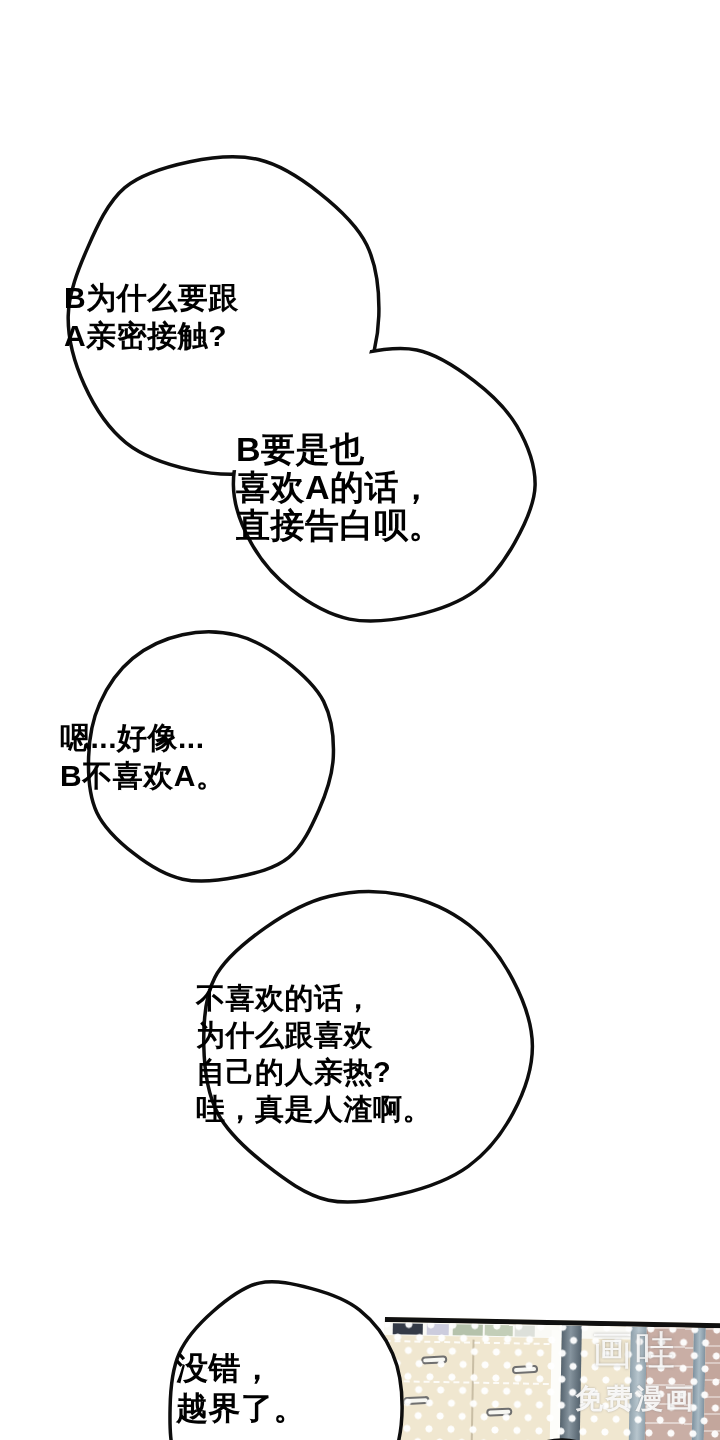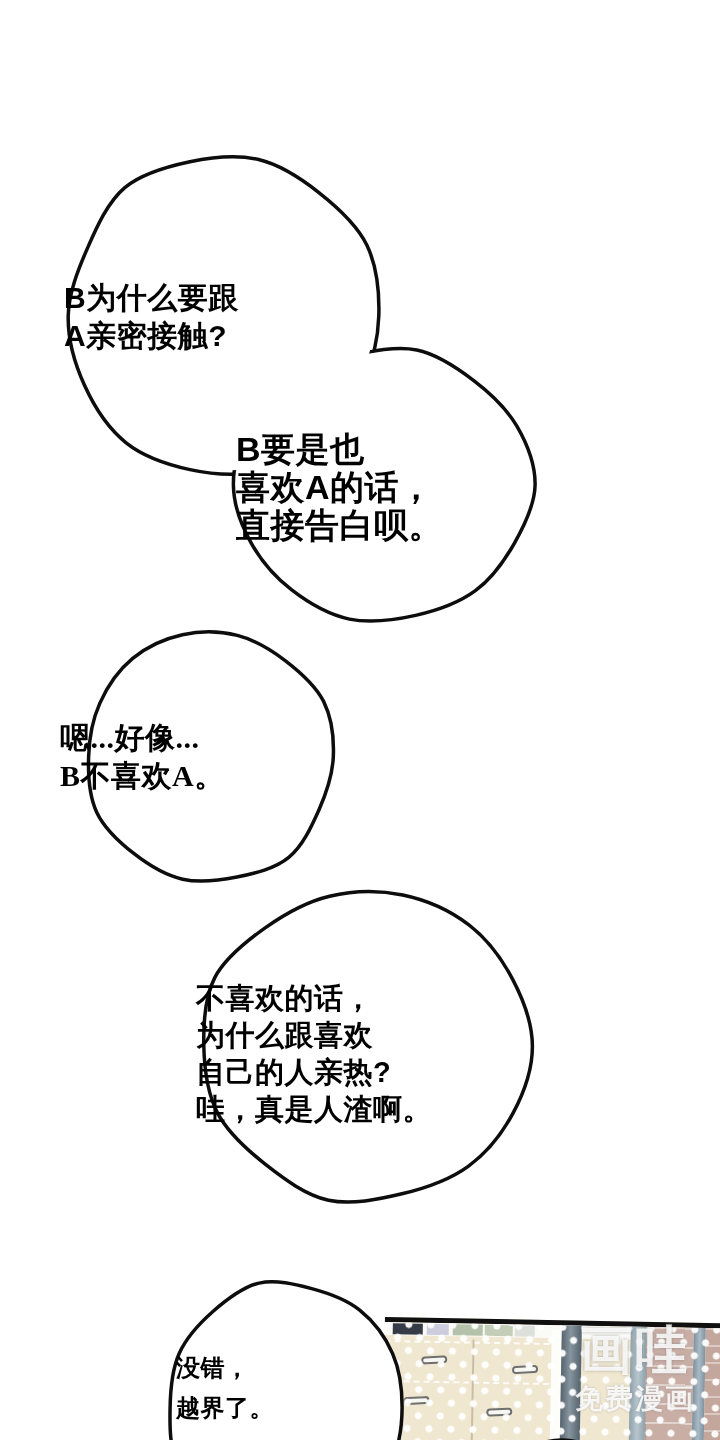--- a/index.html
+++ b/index.html
@@ -10,23 +10,23 @@
   }
   
   #bubbles-svg{position:absolute;left:0;top:0;width:720px;height:1440px;z-index:3;pointer-events:none;}
   
   .bubble-text{
     position:absolute;z-index:4;color:#000;
     font-weight:700;white-space:pre-line;letter-spacing:0.5px;
   }
   #bt1{left:64px;top:279px;width:320px;font-size:30px;line-height:38px;}
   #bt2{left:236px;top:430px;width:300px;font-size:34px;line-height:38px;}
-  #bt3{left:60px;top:719px;width:300px;font-size:30px;line-height:38px;font-family:Liberation Serif, serif;}
+  #bt3{left:60px;top:719px;width:300px;font-size:30px;line-height:38px;}
   #bt4{left:196px;top:972px;width:340px;font-size:29px;line-height:37px;margin-top:8px;}
-  #bt5{left:176px;top:1348px;width:220px;font-size:24px;line-height:40px;}
+  #bt5{left:176px;top:1348px;width:220px;font-size:32px;line-height:40px;}
   
   #panel{
     position:absolute;left:385px;top:1317px;width:345px;height:135px;
     background:#f0e7d0;border-top:5px solid #101010;
     transform:rotate(1.05deg);transform-origin:0 0;
     overflow:hidden;z-index:1;
   }
   #panel::after{ 
     content:"";position:absolute;inset:0;z-index:10;pointer-events:none;
     background-image:
@@ -68,21 +68,21 @@
   #wall-pink2{left:321px;top:0;width:30px;height:135px;background:#c3a69c;
     background-image:repeating-linear-gradient(180deg,rgba(255,255,255,.4) 0 2px,rgba(255,255,255,0) 2px 17px);}
   #head{
     left:122px;top:113px;width:116px;height:104px;background:#0d0d0d;
     border-radius:50%;z-index:11;
   }
   
   #watermark{position:absolute;left:560px;top:1318px;width:150px;z-index:5;
     text-align:center;pointer-events:none;}
   #wm-logo{
-    font-size:52px;font-weight:700;letter-spacing:3px;line-height:64px;
+    font-size:40px;font-weight:400;letter-spacing:3px;line-height:64px;
     color:rgba(255,255,255,.85);text-shadow:0 0 3px rgba(110,110,110,.55);
   }
   #wm-caption{
     font-size:28px;font-weight:700;letter-spacing:2px;line-height:34px;
     color:rgba(255,255,255,.88);text-shadow:0 0 2px rgba(110,110,110,.5);
   }
 </style>
 </head>
 <body>
 

